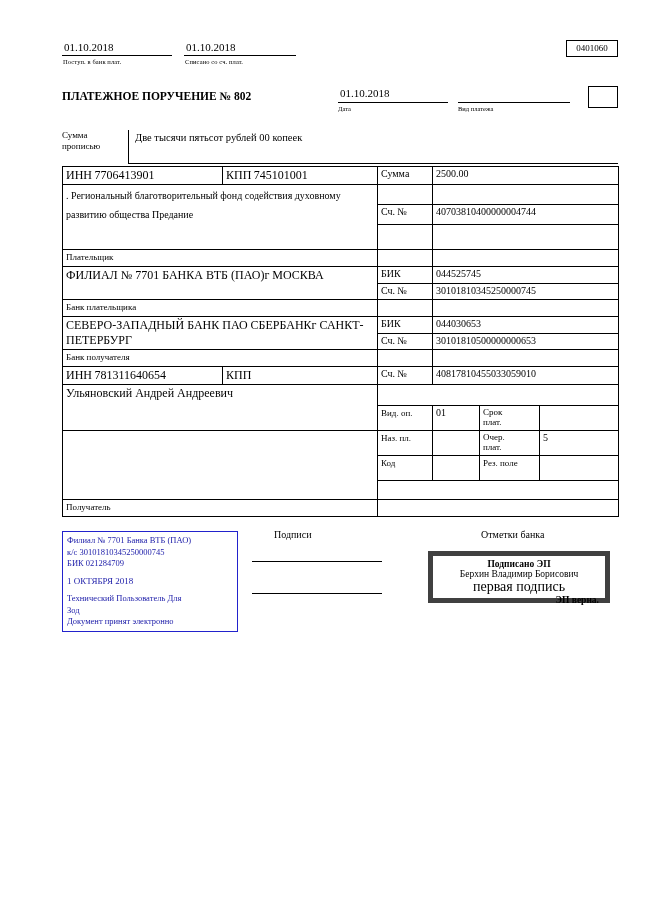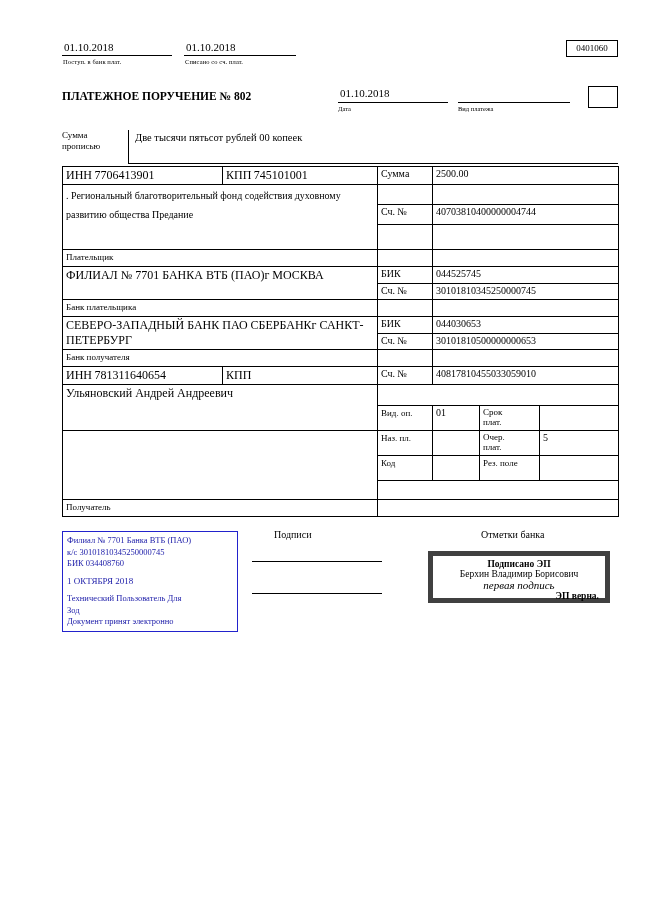--- a/index.html
+++ b/index.html
@@ -231,21 +231,21 @@
     top: 32px;
     width: 182px;
     height: 52px;
     border: 5px solid #404040;
     box-sizing: border-box;
     text-align: center;
     font-size: 9.5px;
     padding-top: 3px;
   }
   .epbox .b { font-weight: bold; }
-  .epbox .it { font-style: italic; font-size: 11px; }
+  .epbox .it { font-size: 14px; }
   .epbox .r { text-align: right; font-weight: bold; padding-right: 6px; }
 </style>
 </head>
 <body>
 
 <div class="page">
   <div class="doc">
 
     <div class="toprow">
       <div class="dt-cell" style="left:0; width:110px;">
@@ -434,21 +434,21 @@
         <td colspan="5" class="nb-top nb-right">&nbsp;</td>
       </tr>
     </tbody>
       </table>
 
 
     <div class="signzone">
       <div class="stamp">
         <div>Филиал № 7701 Банка ВТБ (ПАО)</div>
         <div>к/с 30101810345250000745</div>
-        <div>БИК 034408760</div>
+        <div>БИК 021284709</div>
         <div class="gap"></div>
         <div class="bigline">1 ОКТЯБРЯ 2018</div>
         <div class="gap"></div>
         <div>Технический Пользователь Для</div>
         <div>Зод</div>
         <div>Документ принят электронно</div>
       </div>
 
       <div class="sig-label">Подписи</div>
       <div class="bank-marks">Отметки банка</div>

